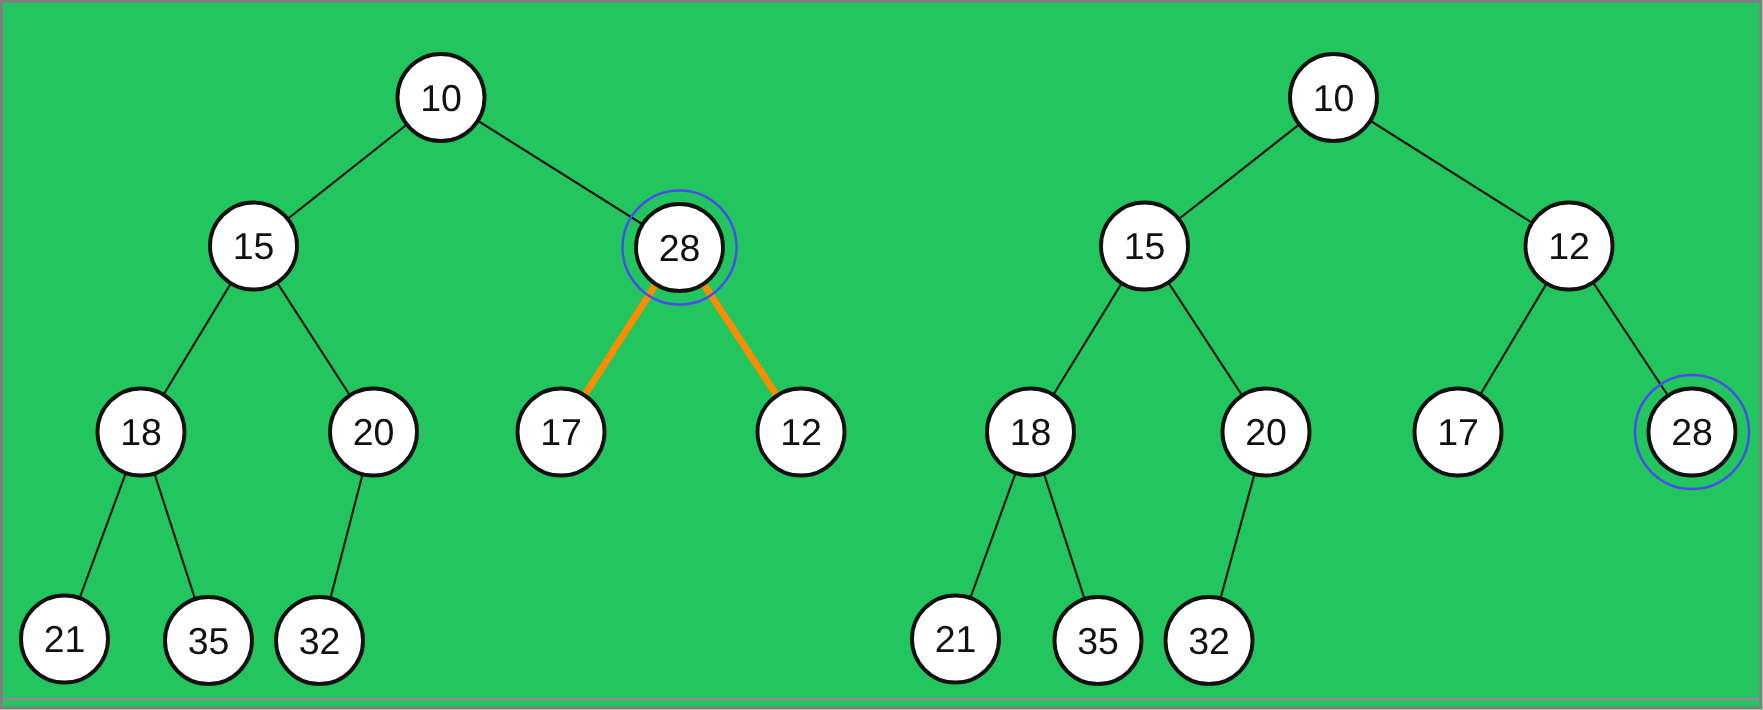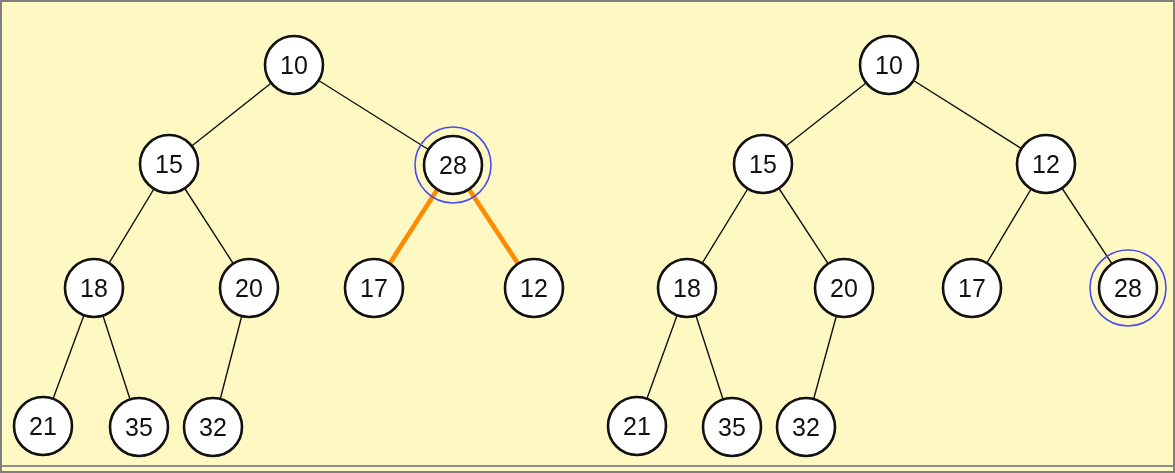--- a/index.html
+++ b/index.html
@@ -31,21 +31,21 @@
     background: #8c8c8c;
   }
   svg text.node-label {
     font-family: "Liberation Sans", sans-serif;
     text-anchor: middle;
   }
 </style>
 </head>
 <body>
 
-<div class="frame" style="border-color: rgb(127, 127, 127); background: #fef9c3;">
+<div class="frame" style="border-color: rgb(127, 127, 127); background: #22c55e;">
   <svg id="tree-svg" width="1175" height="473" viewBox="0 0 1175 473">
       <g>
         <line x1="294" y1="65" x2="169" y2="164" stroke="#111111" stroke-width="1.4"></line>
         <line x1="294" y1="65" x2="453" y2="165" stroke="#111111" stroke-width="1.4"></line>
         <line x1="169" y1="164" x2="94" y2="288" stroke="#111111" stroke-width="1.4"></line>
         <line x1="169" y1="164" x2="249" y2="288" stroke="#111111" stroke-width="1.4"></line>
         <line x1="453" y1="165" x2="374" y2="288" stroke="#ff8c00" stroke-width="4.6"></line>
         <line x1="453" y1="165" x2="534" y2="288" stroke="#ff8c00" stroke-width="4.6"></line>
         <line x1="94" y1="288" x2="43" y2="426" stroke="#111111" stroke-width="1.4"></line>
         <line x1="94" y1="288" x2="139" y2="427" stroke="#111111" stroke-width="1.4"></line>

